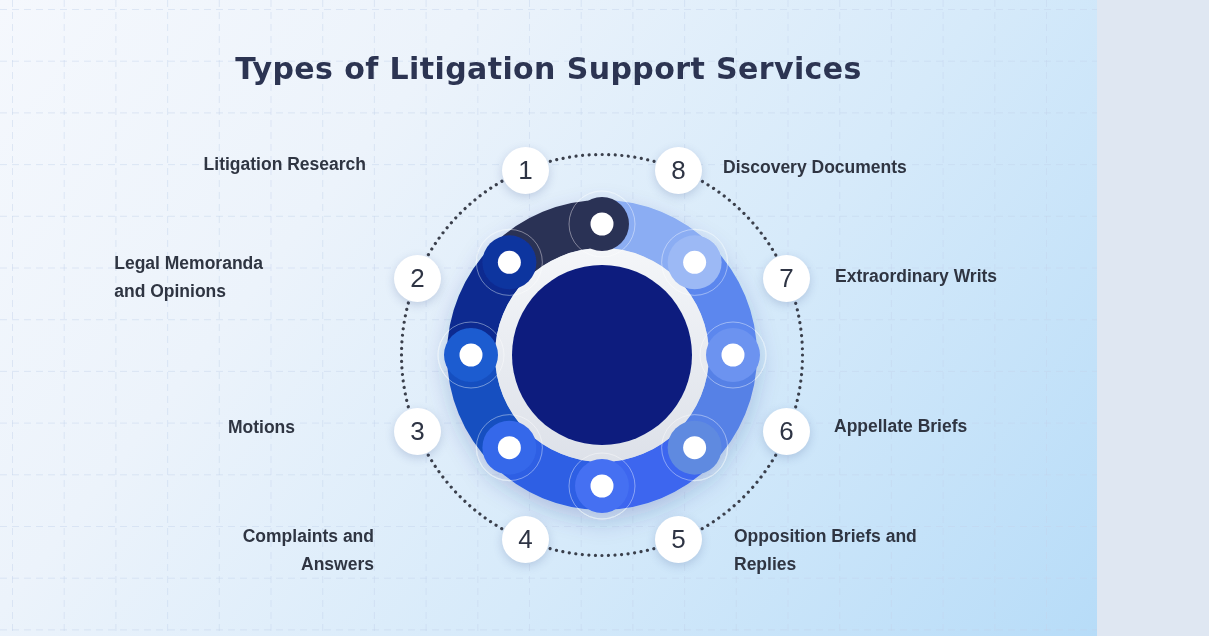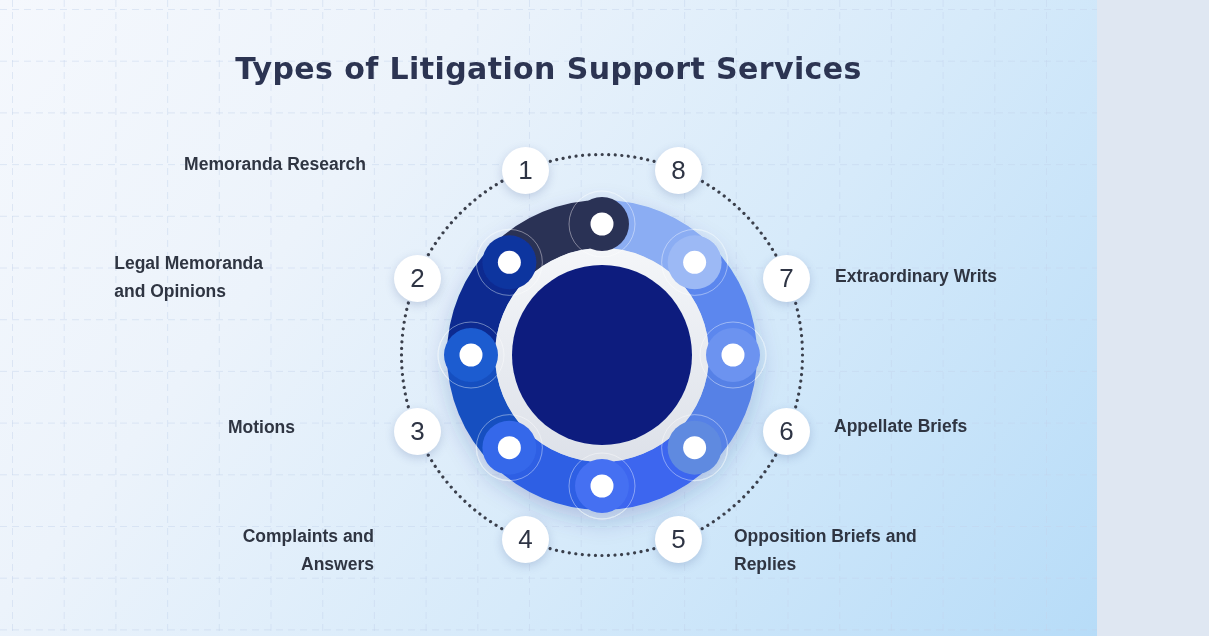--- a/index.html
+++ b/index.html
@@ -133,30 +133,31 @@
         <circle cx="733" cy="355.00000000000006" r="11.5" fill="#ffffff"></circle>
         <circle cx="694.6309883354378" cy="262.3690116645624" r="33" fill="none" stroke="rgba(255,255,255,0.45)" stroke-width="0.9"></circle>
         <circle cx="694.6309883354378" cy="262.3690116645624" r="27" fill="#9cb9f5"></circle>
         <circle cx="694.6309883354378" cy="262.3690116645624" r="11.5" fill="#ffffff"></circle>
         <circle cx="602" cy="355" r="90" fill="#0a1b7e"></circle>
       </g>
     </svg>
 
   <h1 class="page-title">Types of Litigation Support Services</h1>
 
-  <div class="item-label label-1">Memoranda Research</div>
+  <div class="item-label label-1">Litigation Research</div>
   <div class="item-label label-2">Legal Memoranda
 and Opinions</div>
   <div class="item-label label-3">Motions</div>
   <div class="item-label label-4">Complaints and
 Answers</div>
   <div class="item-label label-5">Opposition Briefs and
 Replies</div>
   <div class="item-label label-6">Appellate Briefs</div>
   <div class="item-label label-7">Extraordinary Writs</div>
+  <div class="item-label label-8">Discovery Documents</div>
 
   <div class="badge badge-1">
       <span>1</span>
     </div>
   <div class="badge badge-2">
       <span>2</span>
     </div>
   <div class="badge badge-3">
       <span>3</span>
     </div>

